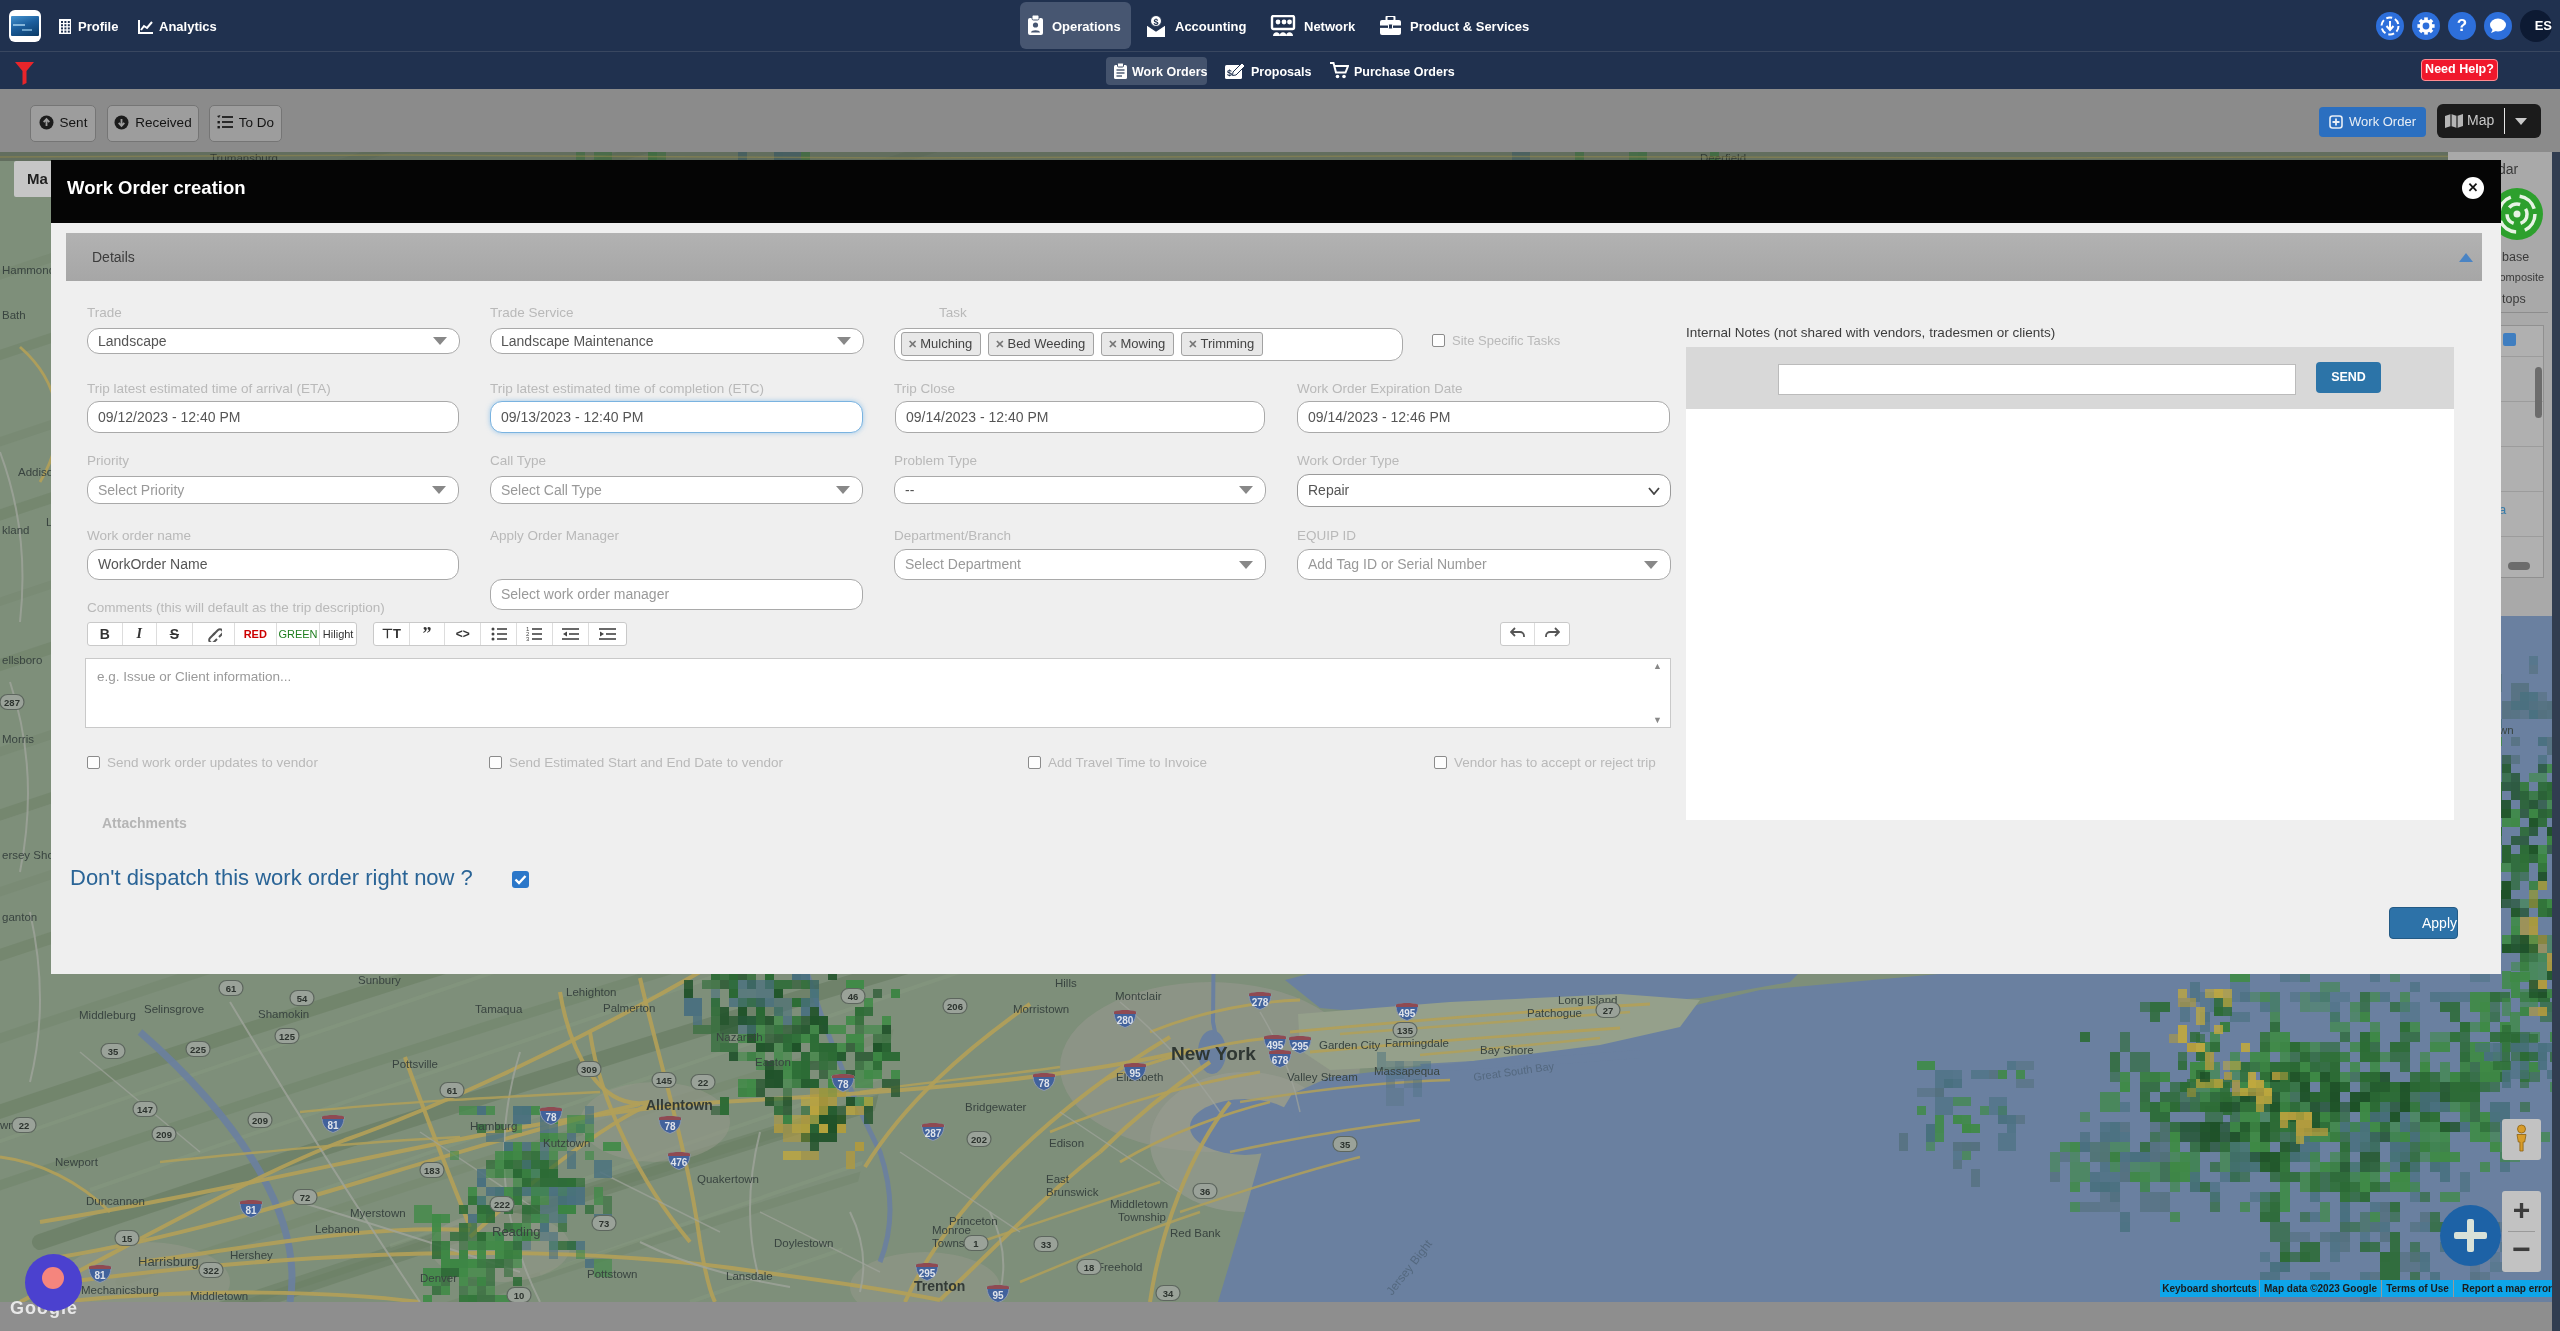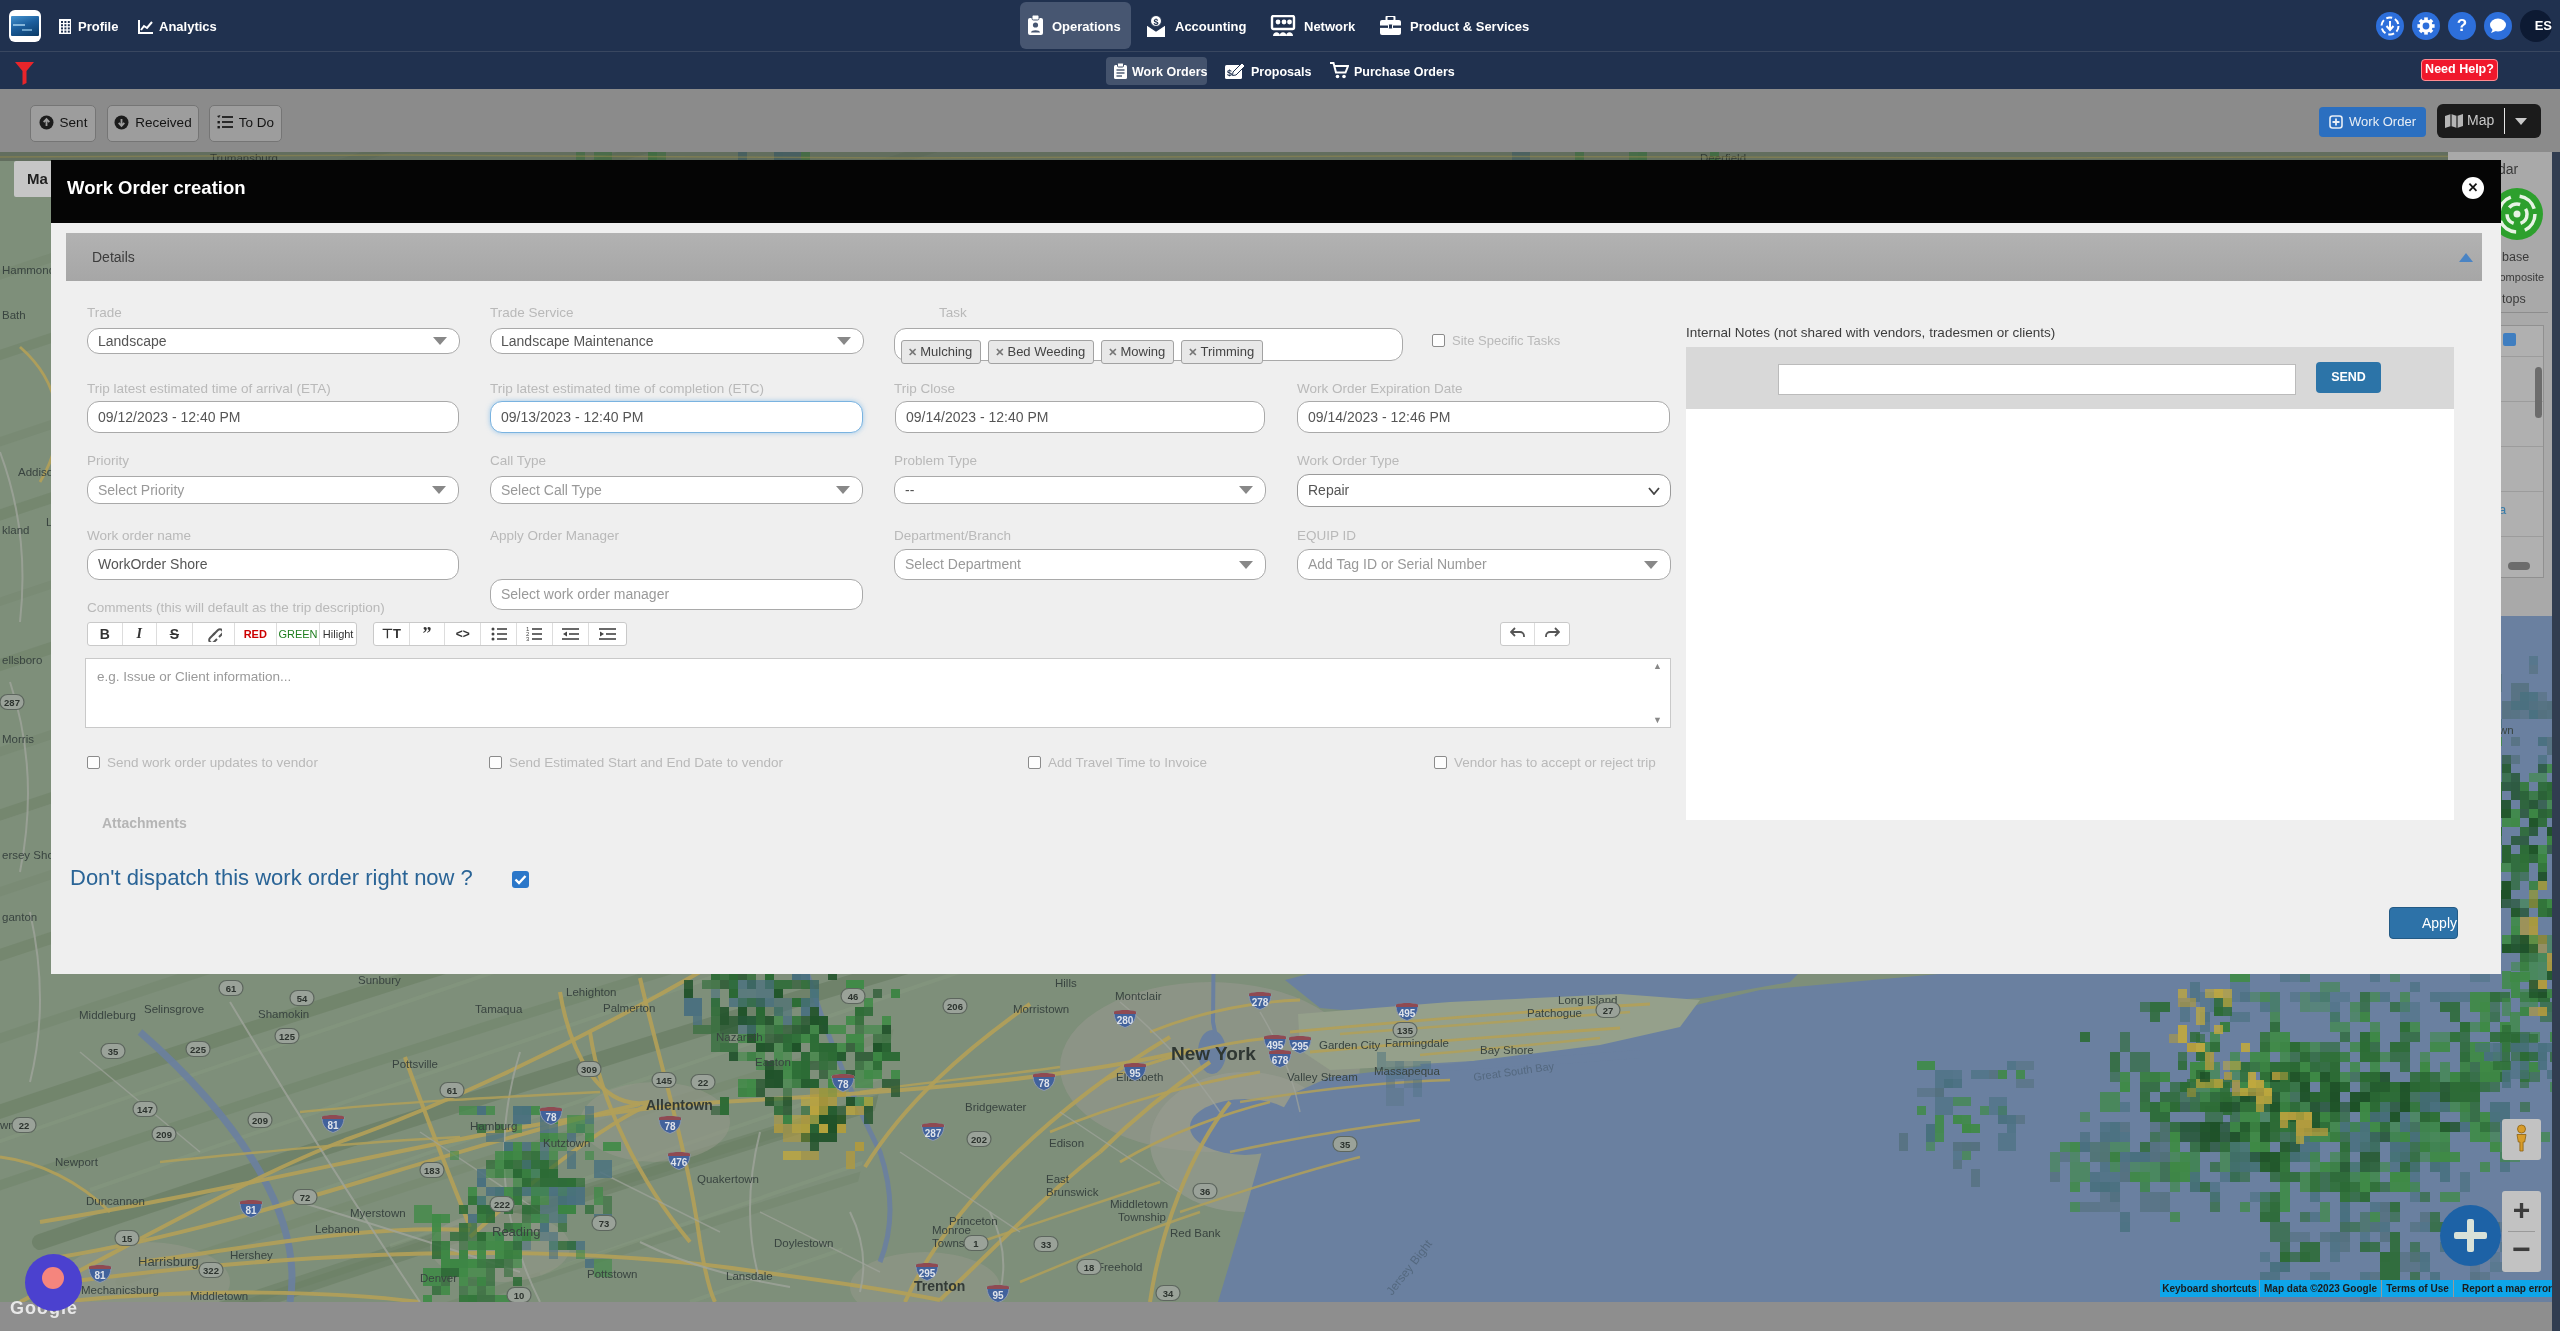--- a/index.html
+++ b/index.html
@@ -2341,21 +2341,21 @@
       <div id="mhead"></div>
       <div id="mtitle">Work Order creation</div>
       <div id="mclose">✕</div>
       <div id="details">Details</div>
       <div id="dtri"></div>
       <div class="flabel" style="left:36px;top:145px">Trade</div>
       <div class="flabel" style="left:439px;top:145px">Trade Service</div>
       <div class="flabel" style="left:888px;top:145px">Task</div>
       <div class="inp sel" style="left:36px;top:168px;width:373px;height:26px;line-height:24px">Landscape<span class="arr"></span></div>
       <div class="inp sel" style="left:439px;top:168px;width:374px;height:26px;line-height:24px">Landscape Maintenance<span class="arr"></span></div>
-      <div class="inp" style="left:843px;top:168px;width:509px;height:33px;padding:11px 0 0 6px"><span class="tag"><span class="x">✕</span>Mulching</span><span class="tag"><span class="x">✕</span>Bed Weeding</span><span class="tag"><span class="x">✕</span>Mowing</span><span class="tag"><span class="x">✕</span>Trimming</span></div>
+      <div class="inp" style="left:843px;top:168px;width:509px;height:33px;padding:3px 0 0 6px"><span class="tag"><span class="x">✕</span>Mulching</span><span class="tag"><span class="x">✕</span>Bed Weeding</span><span class="tag"><span class="x">✕</span>Mowing</span><span class="tag"><span class="x">✕</span>Trimming</span></div>
       <div class="cb" style="left:1381px;top:174px"></div>
       <div class="cblabel" style="left:1401px;top:173px;font-size:13px">Site Specific Tasks</div>
       <div class="abs" style="left:1635px;top:165px;color:#3c3c3c;font-size:13.5px">Internal Notes (not shared with vendors, tradesmen or clients)</div>
       <div class="abs" style="left:1635px;top:187px;width:768px;height:62px;background:#d8d8d8"></div>
       <div class="abs" style="left:1727px;top:204px;width:518px;height:31px;background:#fff;border:1px solid #bbb"></div>
       <div class="abs" style="left:2265px;top:202px;width:65px;height:31px;background:#2c74a8;border-radius:4px;color:#fff;font-size:12.5px;font-weight:bold;text-align:center;line-height:31px">SEND</div>
       <div class="abs" style="left:1635px;top:249px;width:768px;height:411px;background:#fff"></div>
       <div class="flabel" style="left:36px;top:221px">Trip latest estimated time of arrival (ETA)</div>
       <div class="flabel" style="left:439px;top:221px">Trip latest estimated time of completion (ETC)</div>
       <div class="flabel" style="left:843px;top:221px">Trip Close</div>
@@ -2371,21 +2371,21 @@
       <div class="inp sel ph" style="left:36px;top:316px;width:372px;height:28px;line-height:26px">Select Priority<span class="arr"></span></div>
       <div class="inp sel ph" style="left:439px;top:316px;width:373px;height:28px;line-height:26px">Select Call Type<span class="arr"></span></div>
       <div class="inp sel" style="left:843px;top:316px;width:372px;height:28px;line-height:26px">--<span class="arr"></span></div>
       <div class="inp" style="left:1246px;top:314px;width:374px;height:33px;line-height:31px;border-color:#9a9a9a">Repair<svg style="position:absolute;right:10px;top:12px" width="12" height="8">
           <path d="M1,1 L6,7 L11,1" stroke="#444" stroke-width="1.8" fill="none"></path>
         </svg></div>
       <div class="flabel" style="left:36px;top:368px">Work order name</div>
       <div class="flabel" style="left:439px;top:368px">Apply Order Manager</div>
       <div class="flabel" style="left:843px;top:368px">Department/Branch</div>
       <div class="flabel" style="left:1246px;top:368px">EQUIP ID</div>
-      <div class="inp" style="left:36px;top:389px;width:372px;height:31px;line-height:29px;">WorkOrder Shore</div>
+      <div class="inp" style="left:36px;top:389px;width:372px;height:31px;line-height:29px;">WorkOrder Name</div>
       <div class="inp ph" style="left:439px;top:389px;width:373px;height:31px;line-height:29px;margin-top:30px;">Select work order manager</div>
       <div class="inp sel ph" style="left:843px;top:389px;width:372px;height:31px;line-height:29px">Select Department<span class="arr"></span></div>
       <div class="inp sel ph" style="left:1246px;top:389px;width:374px;height:31px;line-height:29px">Add Tag ID or Serial Number<span class="arr"></span></div>
       <div class="flabel" style="left:36px;top:440px">Comments (this will default as the trip description)</div>
       <div class="tbgroup" style="left:36px;width:270px">
         <div class="tbb" style="width:35px;font-weight:bold;font-size:14px">B</div>
         <div class="tbb" style="width:34px;font-style:italic;font-weight:bold;font-size:14px;font-family:'Liberation Serif',serif">I</div>
         <div class="tbb" style="width:37px;font-weight:bold;font-size:14px;text-decoration:line-through">S</div>
         <div class="tbb" style="width:42px"><svg width="16" height="16" style="margin-top:3px">
             <g stroke="#555" stroke-width="2" fill="none">

